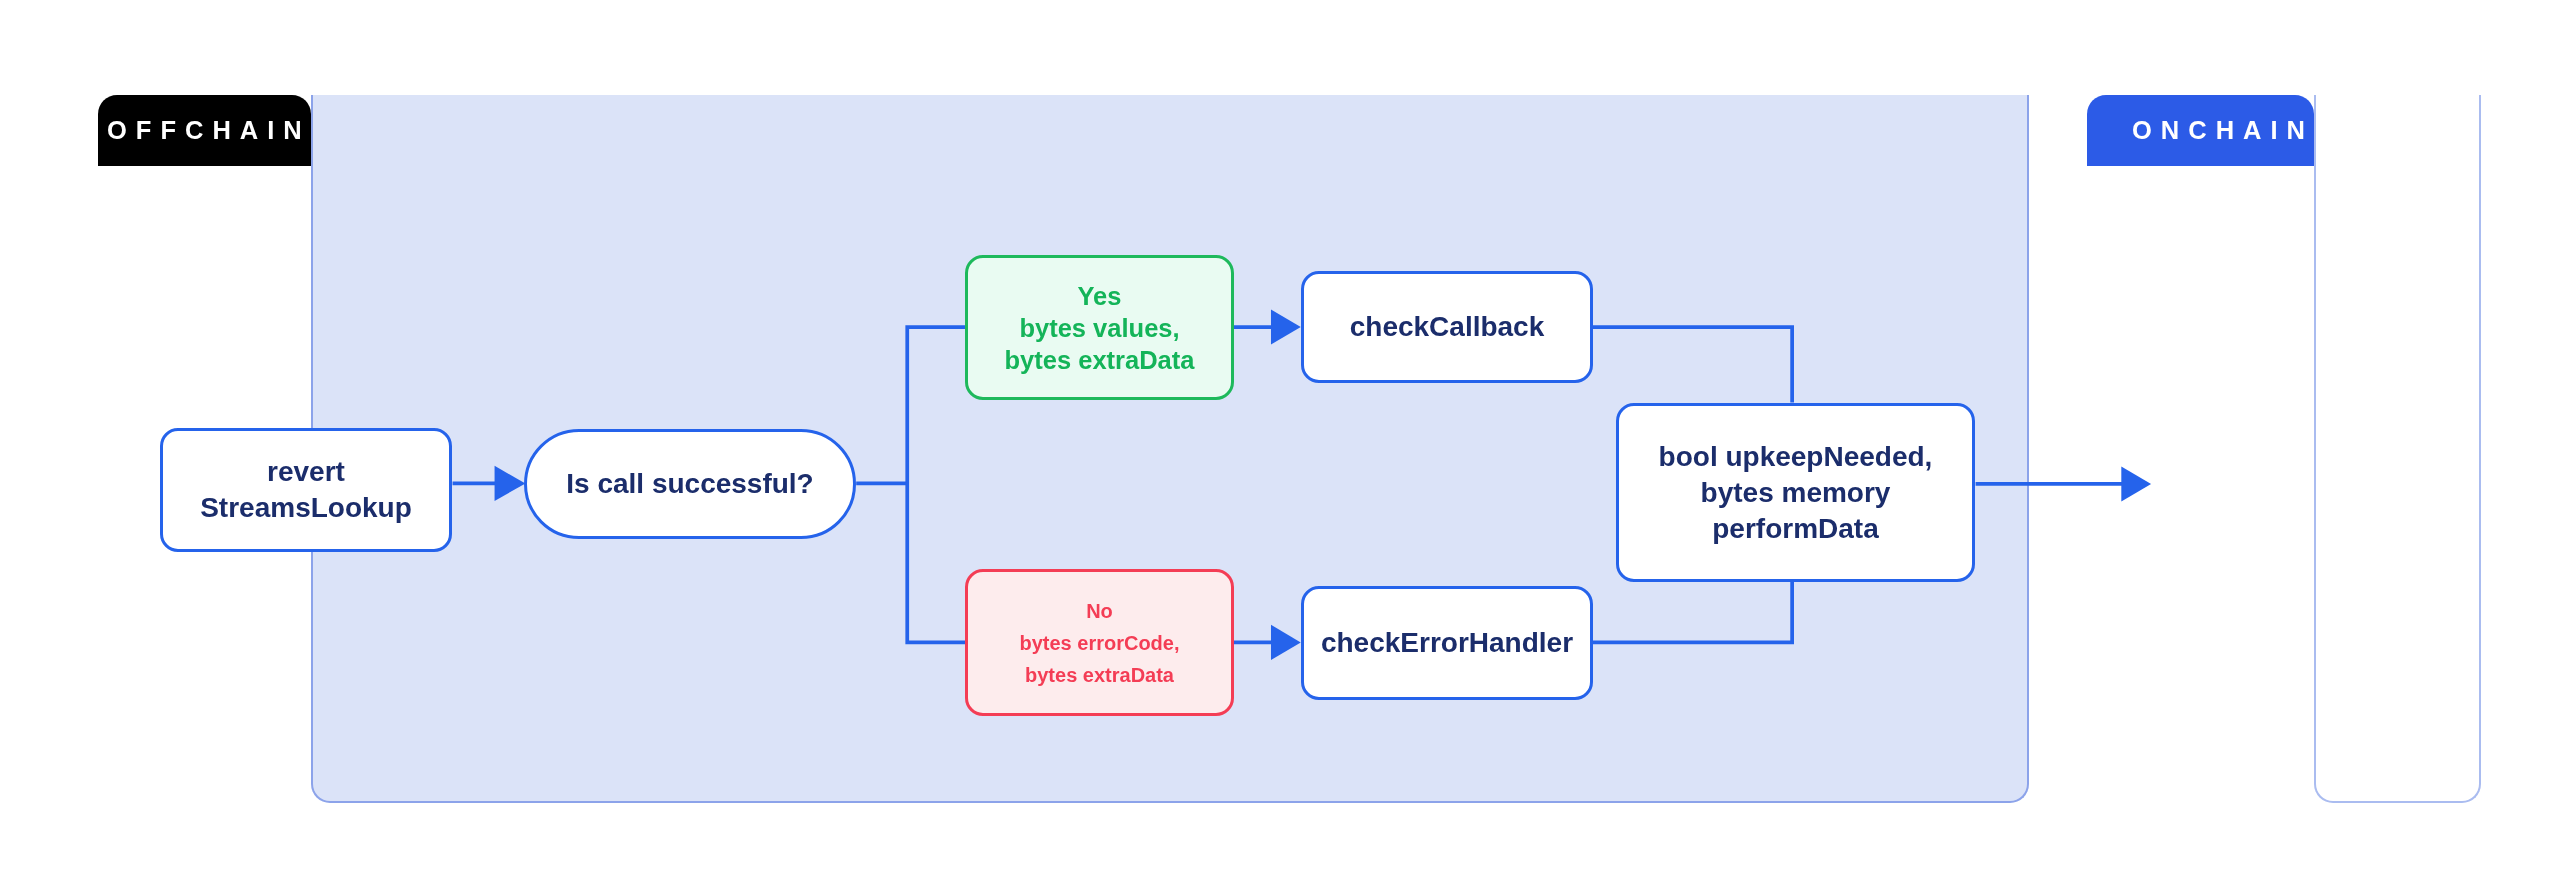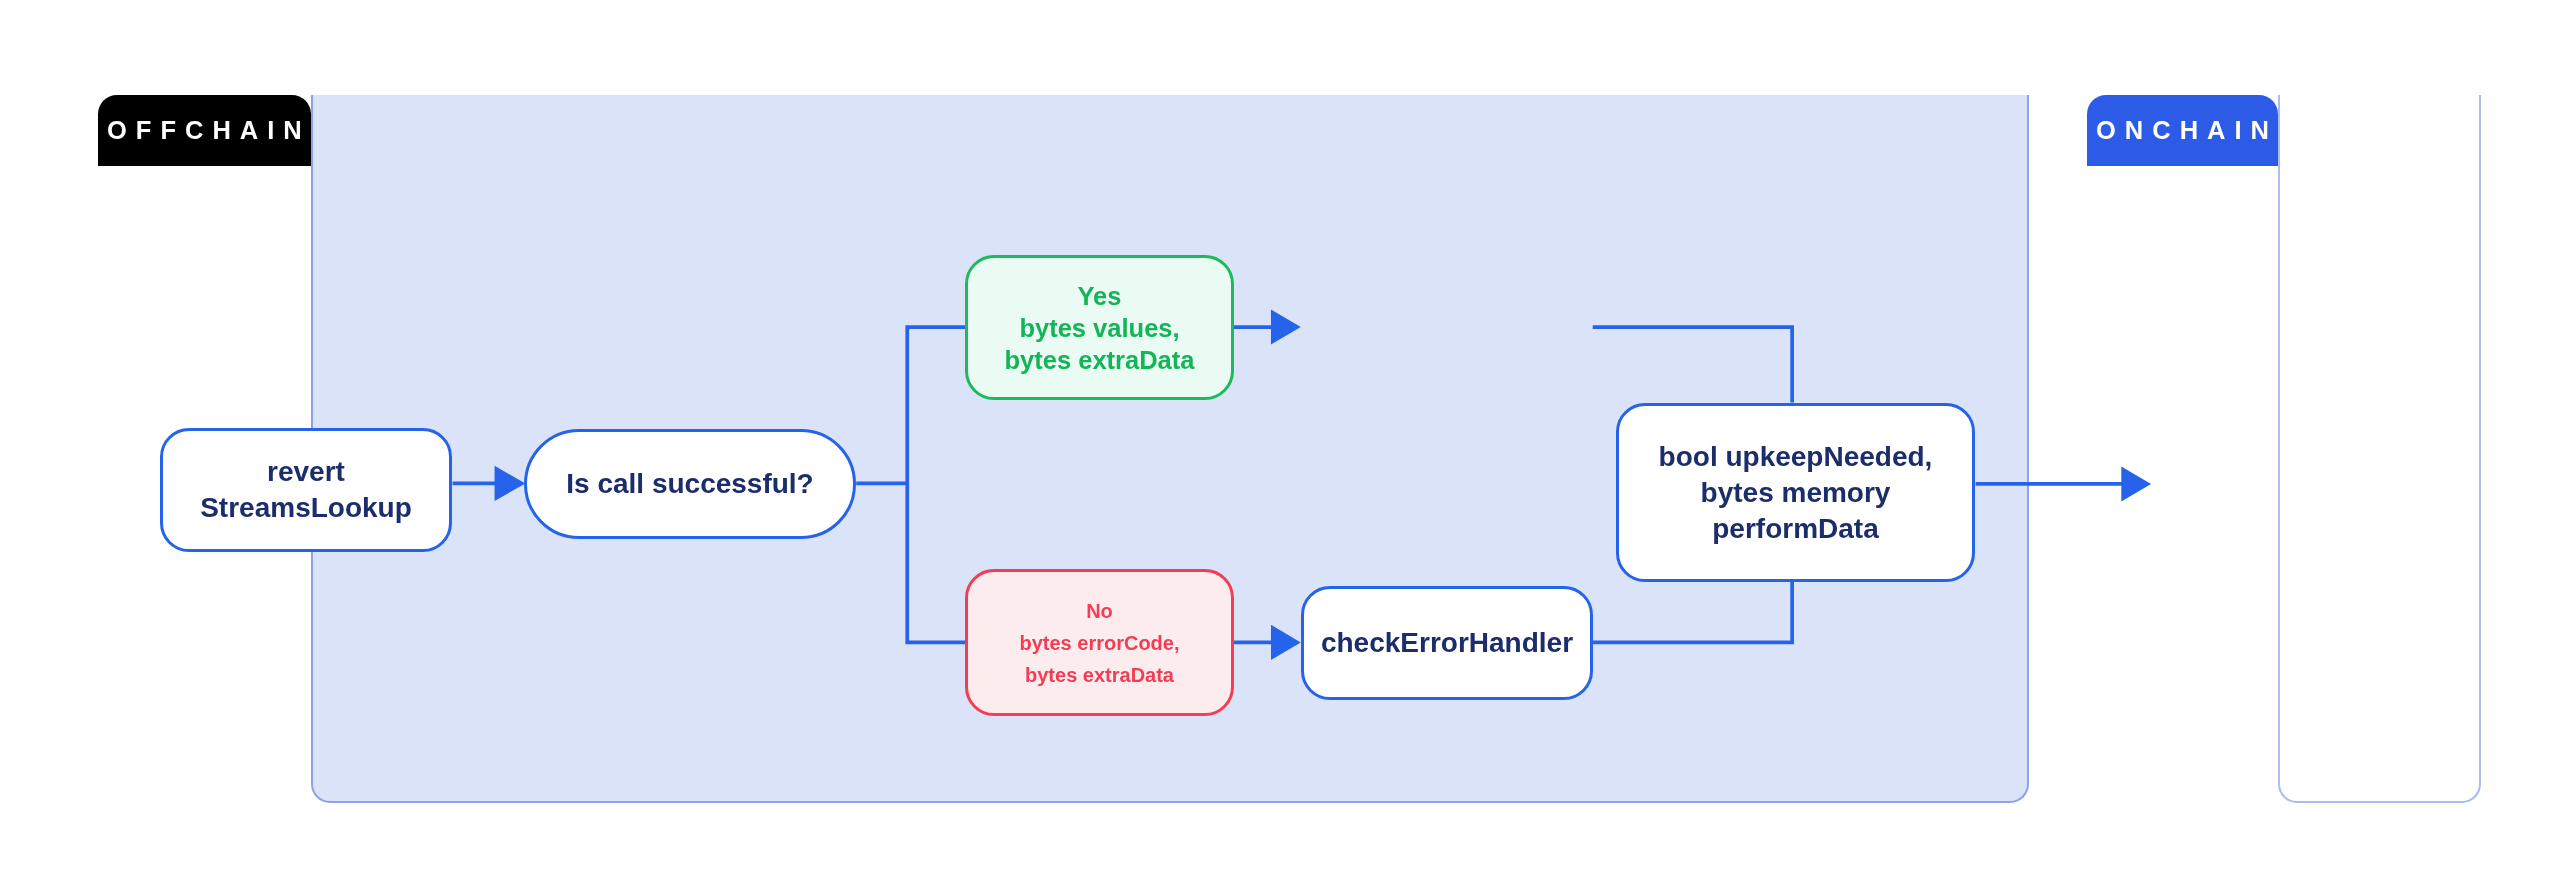--- a/index.html
+++ b/index.html
@@ -38,21 +38,21 @@
 
   #offchain-panel { left: 98px; top: 95px; width: 1931px; height: 708px; }
   #offchain-panel .panel-header { background: #000000; }
   #offchain-panel .panel-body {
     background: #dbe3f8;
     border: 2.7px solid #8ca3ea;
     border-top: none;
   }
 
   #onchain-panel { left: 2087px; top: 95px; width: 394px; height: 708px; }
-  #onchain-panel .panel-header { background: #2c5be7; }
+  #onchain-panel .panel-header { background: #2c5be7; padding-left: 36px; }
   #onchain-panel .panel-body {
     background: #ffffff;
     border: 2.1px solid #aabcf0;
     border-top: none;
   }
 
   
   #connectors {
     position: absolute;
     left: 0; top: 0;
@@ -67,21 +67,21 @@
   }
   #connectors polygon { fill: #2563eb; }
 
   
   .node {
     position: absolute;
     z-index: 3;
     box-sizing: border-box;
     background: #ffffff;
     border: 3.2px solid #2563eb;
-    border-radius: 29px;
+    border-radius: 18px;
     display: flex;
     flex-direction: column;
     align-items: center;
     justify-content: center;
     text-align: center;
     color: #1b2d6b;
     font-size: 28px;
     font-weight: bold;
     line-height: 36px;
   }
@@ -156,20 +156,23 @@
     <span class="ln">bytes values,</span>
     <span class="ln">bytes extraData</span>
   </div>
 
   <div class="node" id="node-no">
     <span class="ln">No</span>
     <span class="ln">bytes errorCode,</span>
     <span class="ln">bytes extraData</span>
   </div>
 
+  <div class="node" id="node-check-callback">
+    <span class="ln">checkCallback</span>
+  </div>
 
   <div class="node" id="node-result">
     <span class="ln">bool upkeepNeeded,</span>
     <span class="ln">bytes memory</span>
     <span class="ln">performData</span>
   </div>
 
   <div class="node" id="node-check-error-handler">
     <span class="ln">checkErrorHandler</span>
   </div>

